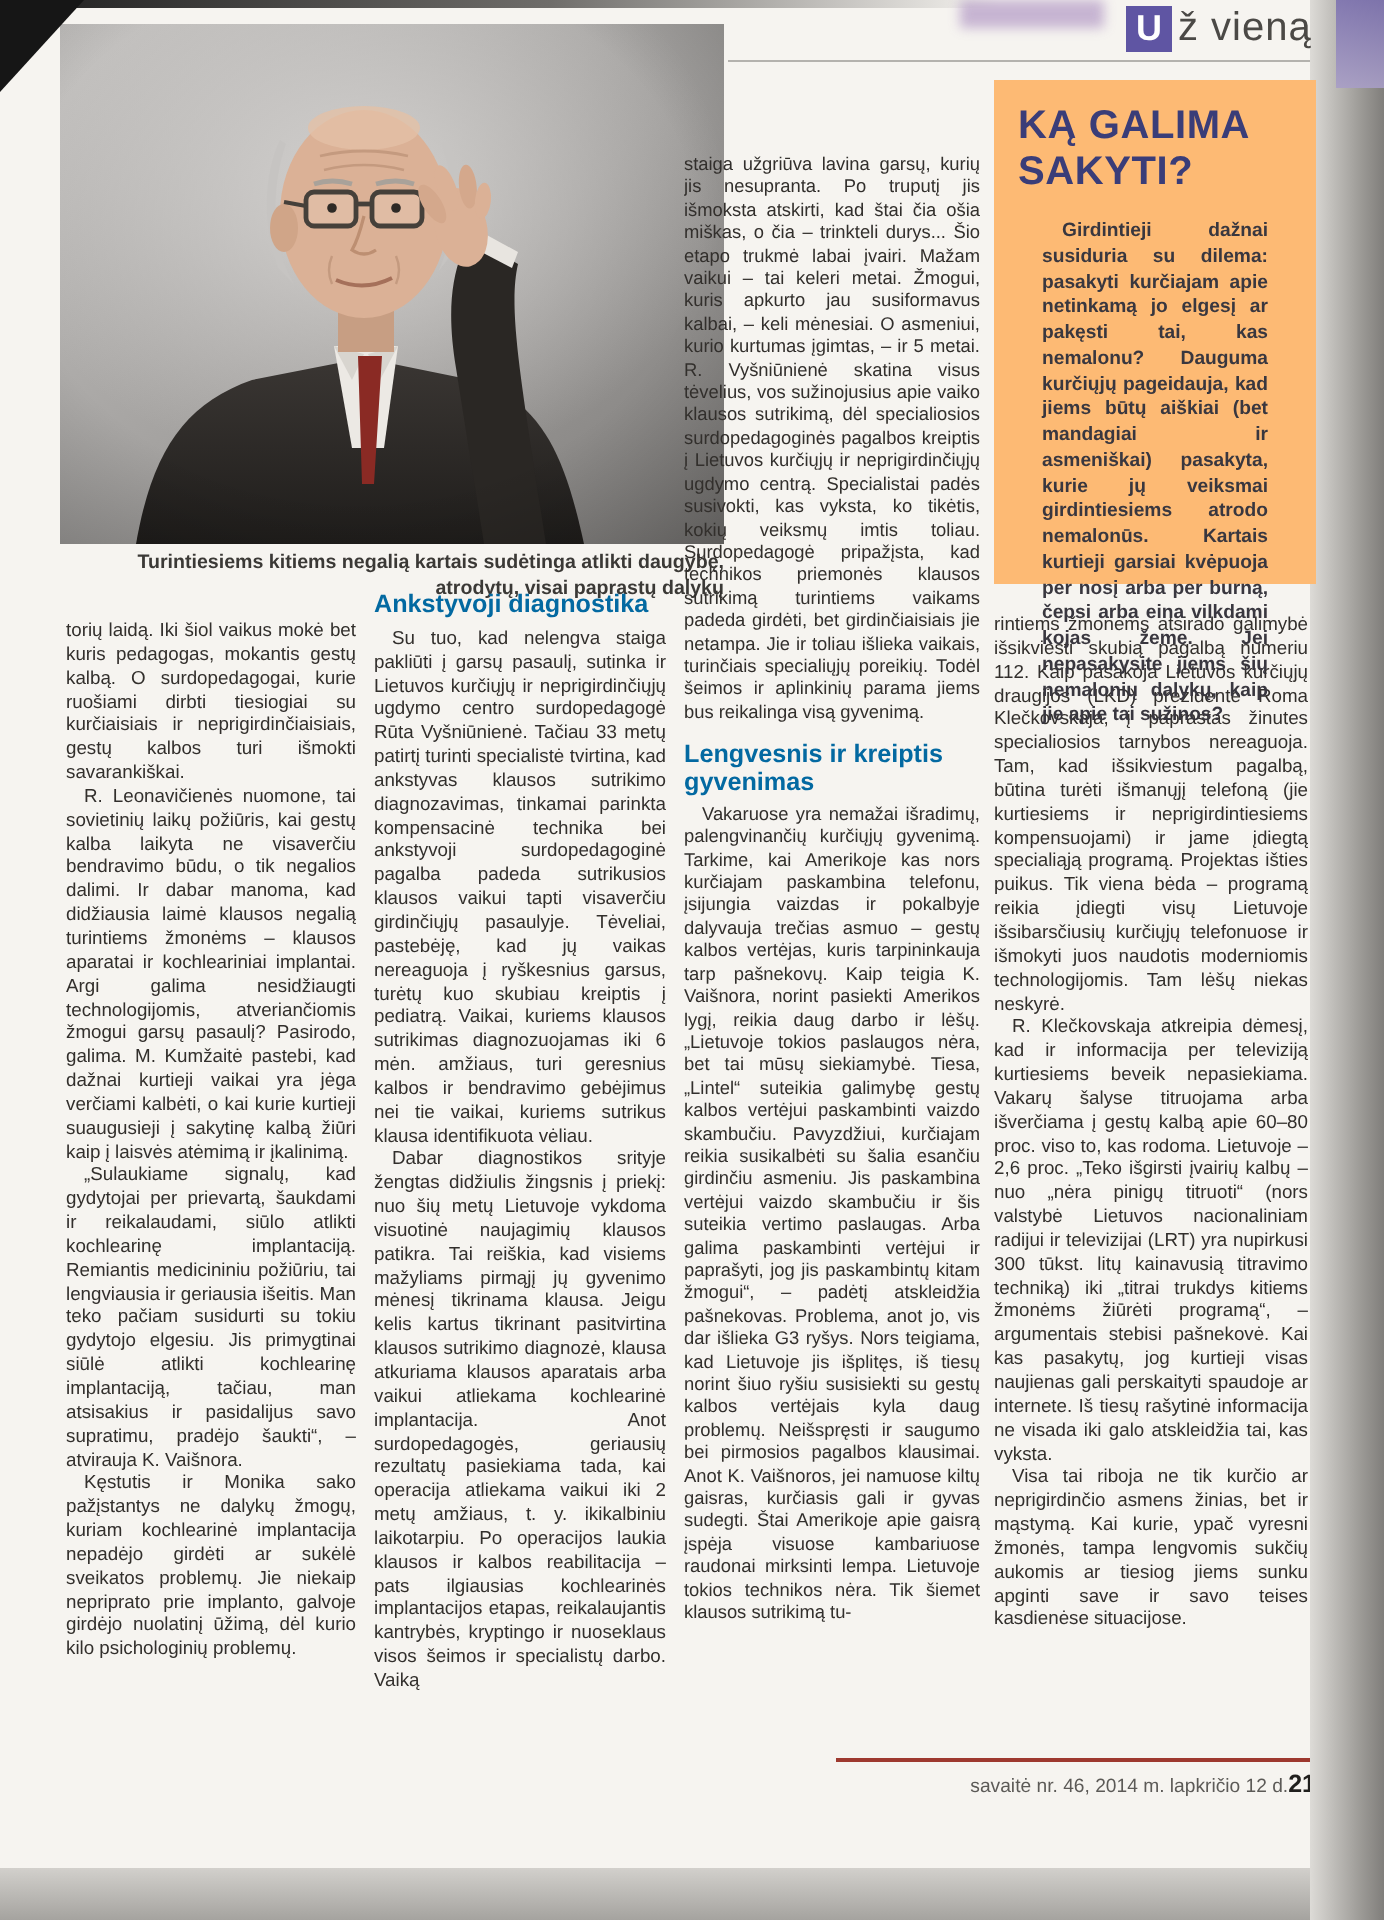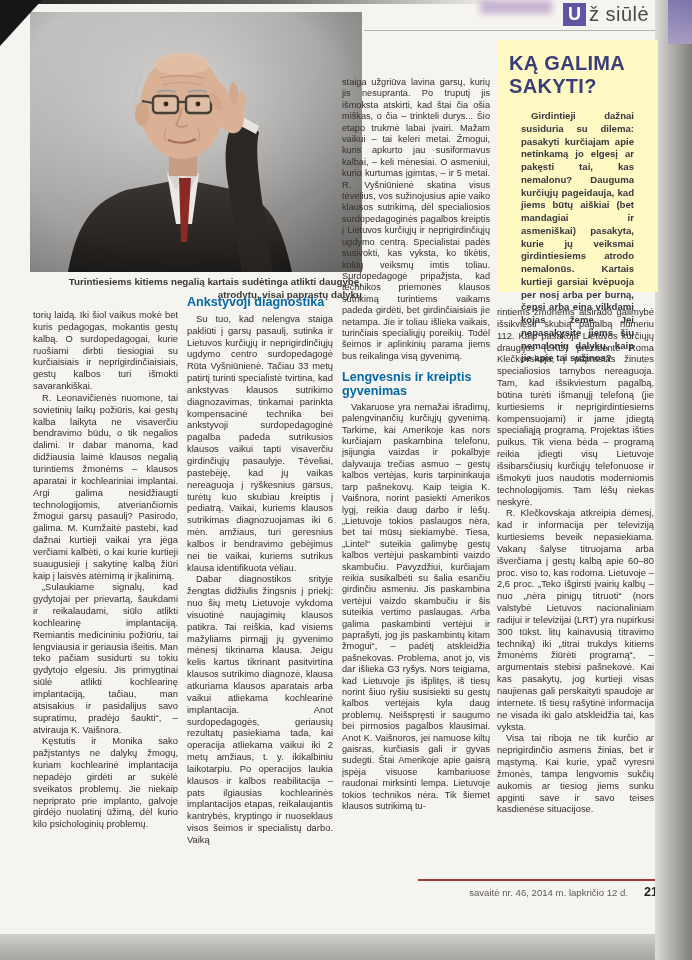--- a/index.html
+++ b/index.html
@@ -73,51 +73,51 @@
   .col-3{left:342px;top:34px;width:148px;height:848px;font-size:9.2px;line-height:1.24;margin-top:43px;}
   .col-4{left:497px;top:306px;width:157px;height:574px;}
   .section-heading{
     margin:0 0 3px 0;font-size:12.6px;font-weight:bold;color:#0369a1;
     line-height:1.1;text-align:left;text-indent:0;
   }
   .section-heading.mid{margin-top:9px;}
   
   .sidebar{
     position:absolute;left:497px;top:40px;width:161px;height:252px;
-    background:#fef9c3;box-sizing:border-box;padding:12px 12px 8px 12px;z-index:5;
+    background:#fdba74;box-sizing:border-box;padding:12px 12px 8px 12px;z-index:5;
   }
   .sidebar-title{
     margin:0 0 8px 0;font-size:20px;line-height:1.15;font-weight:bold;
     color:#3a3d78;letter-spacing:.3px;
   }
   .sidebar-body{
     margin:12px;font-size:9.6px;line-height:1.33;color:#39373f;
     text-align:justify;text-indent:10px;font-weight:bold;
   }
   
   .footer-rule{
     position:absolute;left:418px;top:879px;width:240px;height:2px;background:#9e392f;
   }
   .footer{
     position:absolute;left:340px;top:885px;width:318px;
-    display:flex;justify-content:flex-end;align-items:baseline;gap:16px;
+    display:flex;justify-content:flex-end;align-items:baseline;gap:0;
   }
   .footer-issue{font-size:9.6px;color:#5c5a57;}
   .footer-page{font-size:12.5px;font-weight:bold;color:#201f1d;}
 </style>
 </head>
 <body>
 
 <div class="page">
 
   <div class="masthead">
     <div class="logo-box">
       <span>U</span>
     </div>
-    <span class="logo-rest">ž siūlė</span>
+    <span class="logo-rest">ž vieną</span>
   </div>
   <div class="masthead-rule"></div>
 
   <div class="photo">
     <svg viewBox="0 0 332 260" preserveAspectRatio="none">
       <defs>
         <linearGradient id="bgGrad" x1="0" y1="0" x2="1" y2="1">
           <stop offset="0" stop-color="#c3c1bf"></stop>
           <stop offset="0.55" stop-color="#a09e9c"></stop>
           <stop offset="1" stop-color="#7d7b79"></stop>

